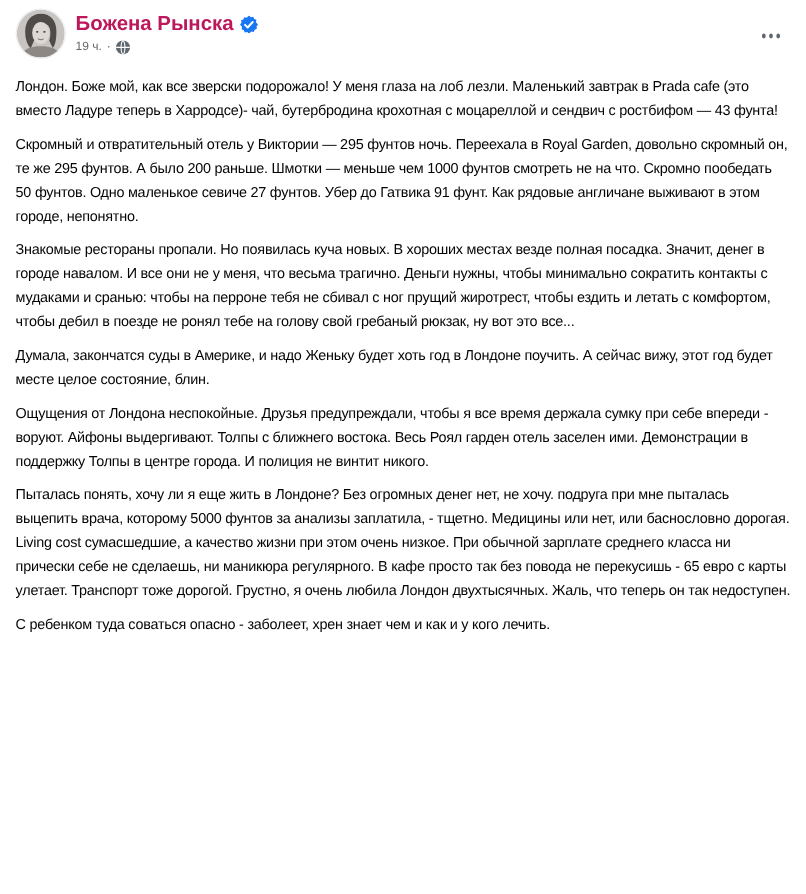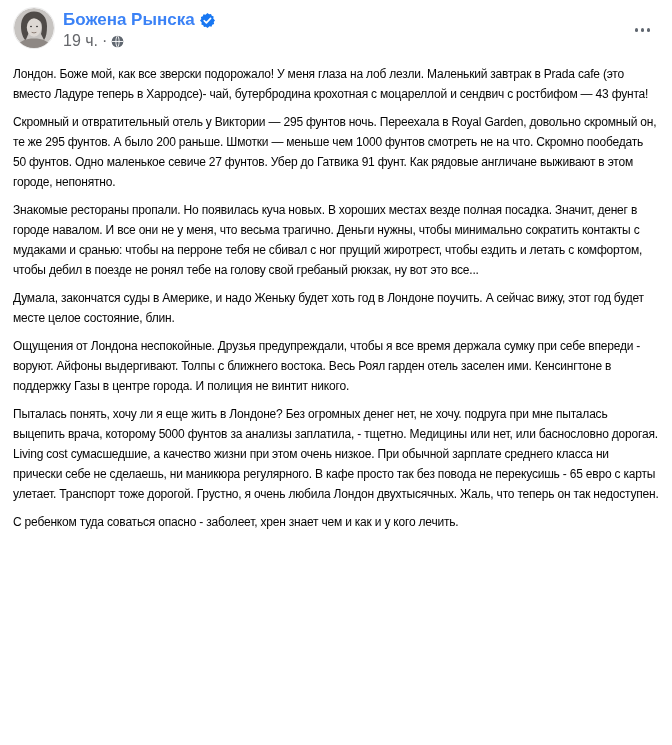--- a/index.html
+++ b/index.html
@@ -7,23 +7,23 @@
     width:672px;height:745px;box-sizing:border-box;background:#fff;
     font-family:"Liberation Sans", sans-serif;color:#050505;
     display:flex;flex-direction:column;overflow:hidden;position:relative;
   }
   
   .hdr{display:flex;align-items:flex-start;padding:8px 16px 0 14px;}
   .avatar{width:40px;height:40px;border-radius:50%;overflow:hidden;flex:0 0 40px;margin-right:9px;cursor:pointer;box-shadow:0 0 0 1px rgba(0,0,0,.08);}
   .avatar svg{display:block;}
   .meta{flex:1;min-width:0;padding-top:2px;}
   .name-row{display:flex;align-items:center;gap:5px;}
-  .author{font-weight:700;font-size:17px;line-height:19px;color:#3b82f6;cursor:pointer;text-align:center;}
+  .author{font-weight:700;font-size:17px;line-height:19px;color:#be185d;cursor:pointer;text-align:center;}
   .badge{display:inline-flex;margin-top:1px;}
-  .time-row{display:flex;align-items:center;gap:4px;margin-top:3px;color:#65676b;font-size:16px;}
+  .time-row{display:flex;align-items:center;gap:4px;margin-top:3px;color:#65676b;font-size:10px;}
   .more{position:absolute;top:24px;right:18px;display:flex;gap:2.5px;padding:4px;cursor:pointer;}
   .more i{width:3.5px;height:3.5px;border-radius:50%;background:#606770;display:block;}
   
   .body-text{padding:14px 13px 0 13px;}
   .body-text p{
     margin:0 0 8px 0;font-size:12px;line-height:20px;letter-spacing:-0.2px;
     color:#050505;
   }
 </style>
 </head>
@@ -69,18 +69,18 @@
         <i></i>
         <i></i>
     </div>
   </div>
 
   <div class="body-text">
     <p>Лондон. Боже мой, как все зверски подорожало! У меня глаза на лоб лезли. Маленький завтрак в Prada cafe (это вместо Ладуре теперь в Харродсе)- чай, бутербродина крохотная с моцареллой и сендвич с ростбифом — 43 фунта!</p>
     <p>Скромный и отвратительный отель у Виктории — 295 фунтов ночь. Переехала в Royal Garden, довольно скромный он, те же 295 фунтов. А было 200 раньше. Шмотки — меньше чем 1000 фунтов смотреть не на что. Скромно пообедать 50 фунтов. Одно маленькое севиче 27 фунтов. Убер до Гатвика 91 фунт. Как рядовые англичане выживают в этом городе, непонятно.</p>
     <p>Знакомые рестораны пропали. Но появилась куча новых. В хороших местах везде полная посадка. Значит, денег в городе навалом. И все они не у меня, что весьма трагично. Деньги нужны, чтобы минимально сократить контакты с мудаками и сранью: чтобы на перроне тебя не сбивал с ног прущий жиротрест, чтобы ездить и летать с комфортом, чтобы дебил в поезде не ронял тебе на голову свой гребаный рюкзак, ну вот это все...</p>
     <p>Думала, закончатся суды в Америке, и надо Женьку будет хоть год в Лондоне поучить. А сейчас вижу, этот год будет месте целое состояние, блин.</p>
-    <p>Ощущения от Лондона неспокойные. Друзья предупреждали, чтобы я все время держала сумку при себе впереди - воруют. Айфоны выдергивают. Толпы с ближнего востока. Весь Роял гарден отель заселен ими. Кенсингтоне в поддержку Газы в центре города. И полиция не винтит никого.</p>
+    <p>Ощущения от Лондона неспокойные. Друзья предупреждали, чтобы я все время держала сумку при себе впереди - воруют. Айфоны выдергивают. Толпы с ближнего востока. Весь Роял гарден отель заселен ими. Демонстрации в поддержку Толпы в центре города. И полиция не винтит никого.</p>
     <p>Пыталась понять, хочу ли я еще жить в Лондоне? Без огромных денег нет, не хочу. подруга при мне пыталась выцепить врача, которому 5000 фунтов за анализы заплатила, - тщетно. Медицины или нет, или баснословно дорогая. Living cost сумасшедшие, а качество жизни при этом очень низкое. При обычной зарплате среднего класса ни прически себе не сделаешь, ни маникюра регулярного. В кафе просто так без повода не перекусишь - 65 евро с карты улетает. Транспорт тоже дорогой. Грустно, я очень любила Лондон двухтысячных. Жаль, что теперь он так недоступен.</p>
     <p>С ребенком туда соваться опасно - заболеет, хрен знает чем и как и у кого лечить.</p>
   </div>
 
 </div>
 
 </body></html>

